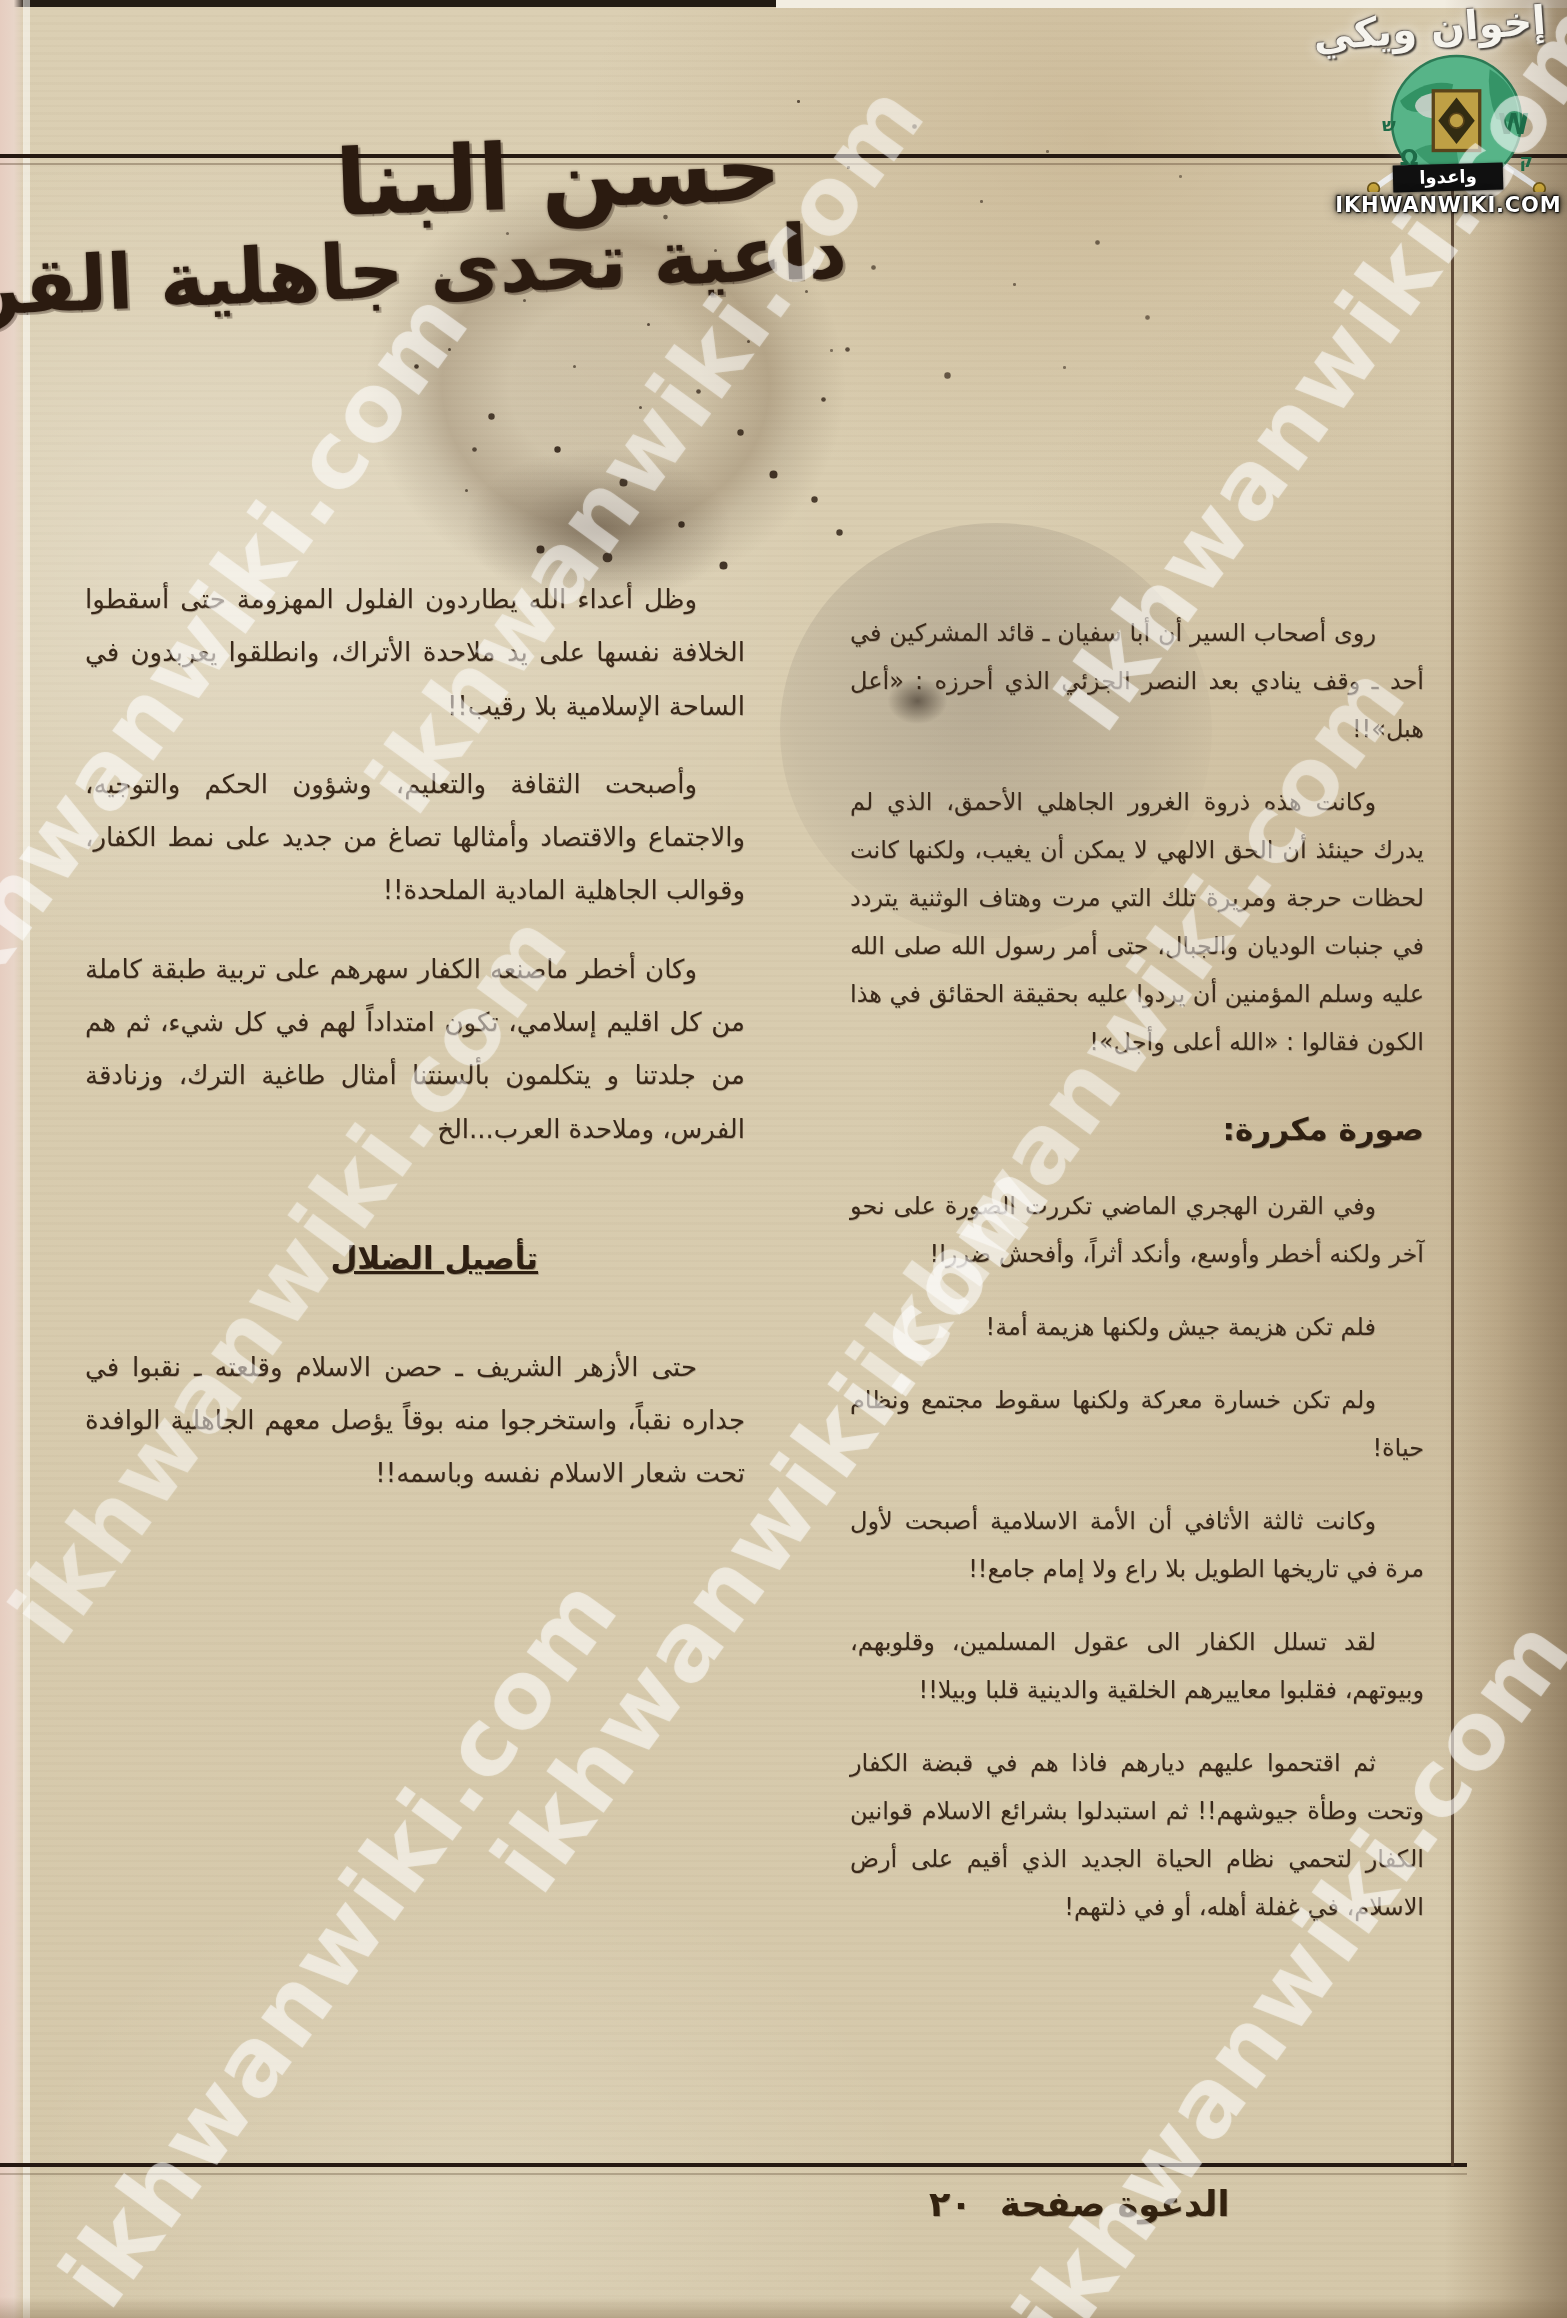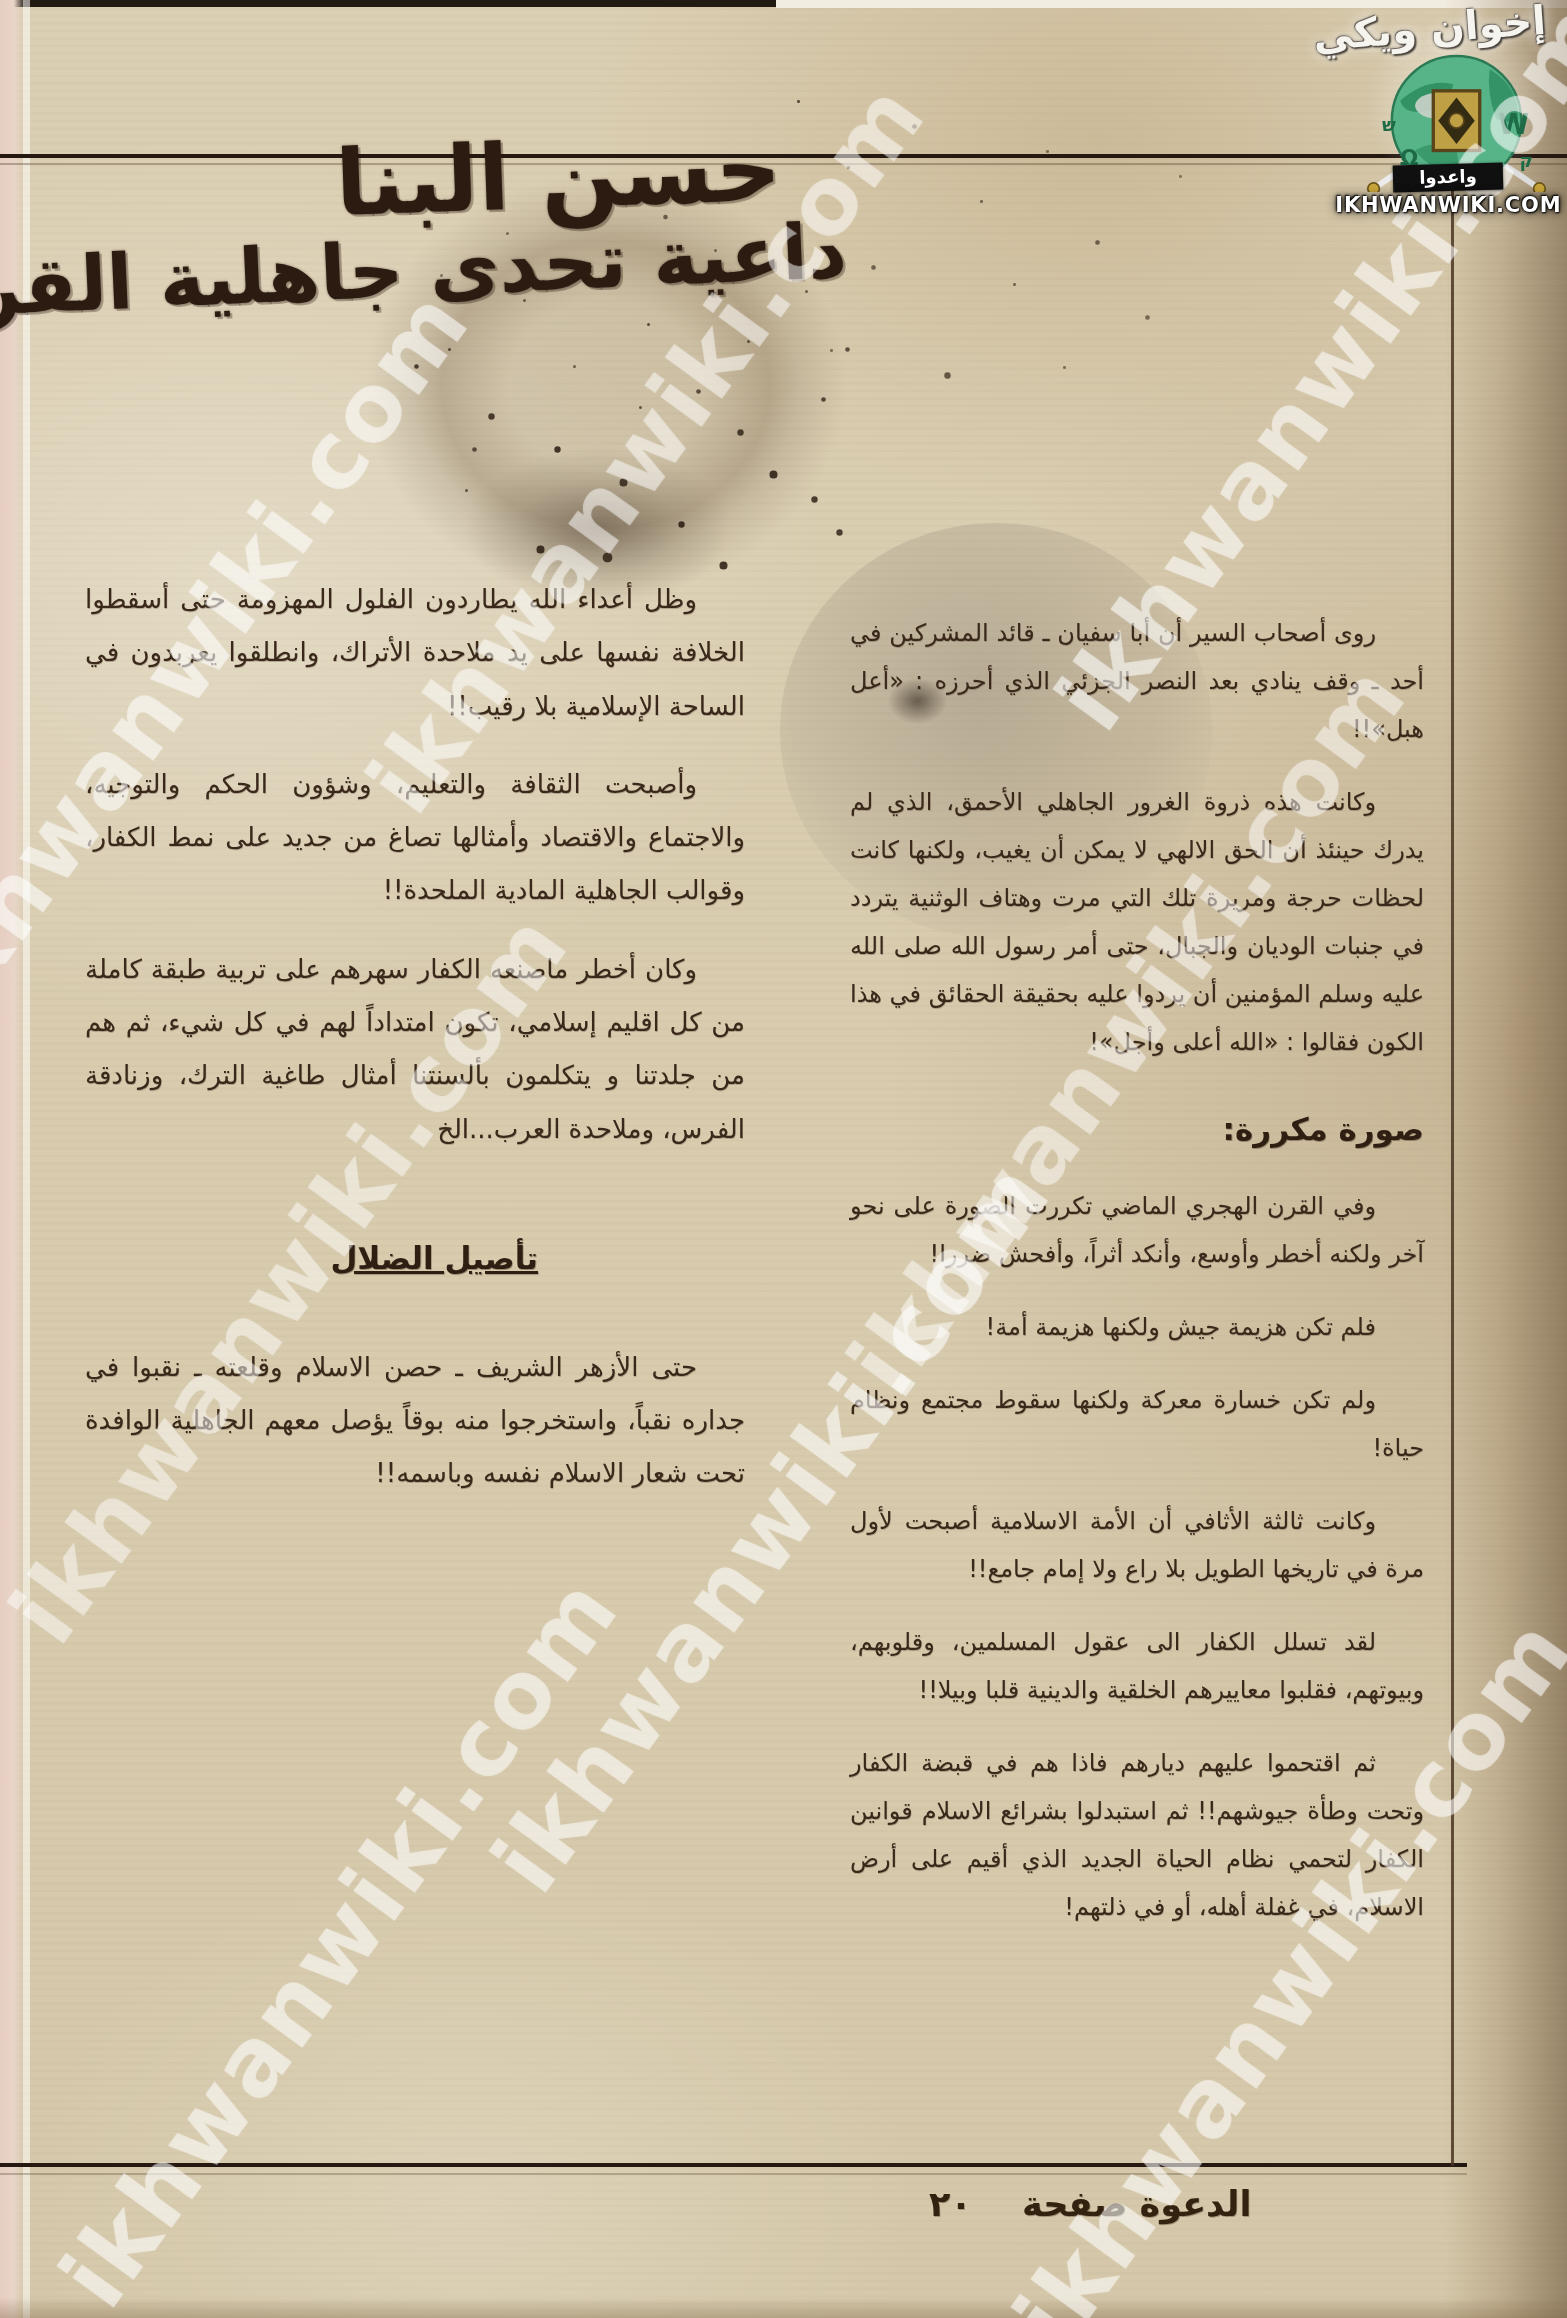--- a/index.html
+++ b/index.html
@@ -53,21 +53,21 @@
   .col-para{margin:0 0 25px 14px;text-indent:48px;
     text-shadow:0.5px 0.5px 0 rgba(58,41,26,0.25);}
   .col-heading{font-weight:bold;font-size:31px;color:#2e1f12;
     text-shadow:0.8px 0.8px 0 rgba(46,31,18,0.35);}
   .col-right .col-heading{margin:32px 0 21.6px 0;}
   .col-left .col-heading{margin:71px 207px 50px 0;text-decoration:underline;}
   
   .footer{position:absolute;left:929px;top:2184px;direction:rtl;
     font-size:35px;font-weight:bold;color:#33220f;white-space:nowrap;
     text-shadow:0.8px 0.8px 0 rgba(51,34,15,0.3);}
-  .footer .pgnum{margin-right:38px;}
+  .footer .pgnum{margin-right:16px;}
   
   .stain-big{position:absolute;left:365px;top:174px;width:481px;height:423px;border-radius:50%;
     background:
       radial-gradient(closest-side, rgba(85,60,35,0.10) 40%, rgba(80,55,30,0.26) 68%, rgba(60,40,22,0.12) 80%, rgba(60,40,22,0) 100%);
     pointer-events:none;}
   .stain-core{position:absolute;left:465px;top:448px;width:266px;height:158px;border-radius:50%;
     background:radial-gradient(closest-side, rgba(48,33,20,0.40), rgba(48,33,20,0.12) 60%, rgba(48,33,20,0) 100%);
     pointer-events:none;}
   .smudge-gray{position:absolute;left:780px;top:523px;width:432px;height:415px;border-radius:50%;
     background:radial-gradient(ellipse at 45% 40%, rgba(104,94,86,0.30), rgba(104,94,86,0.13) 55%, rgba(104,94,86,0) 78%);

